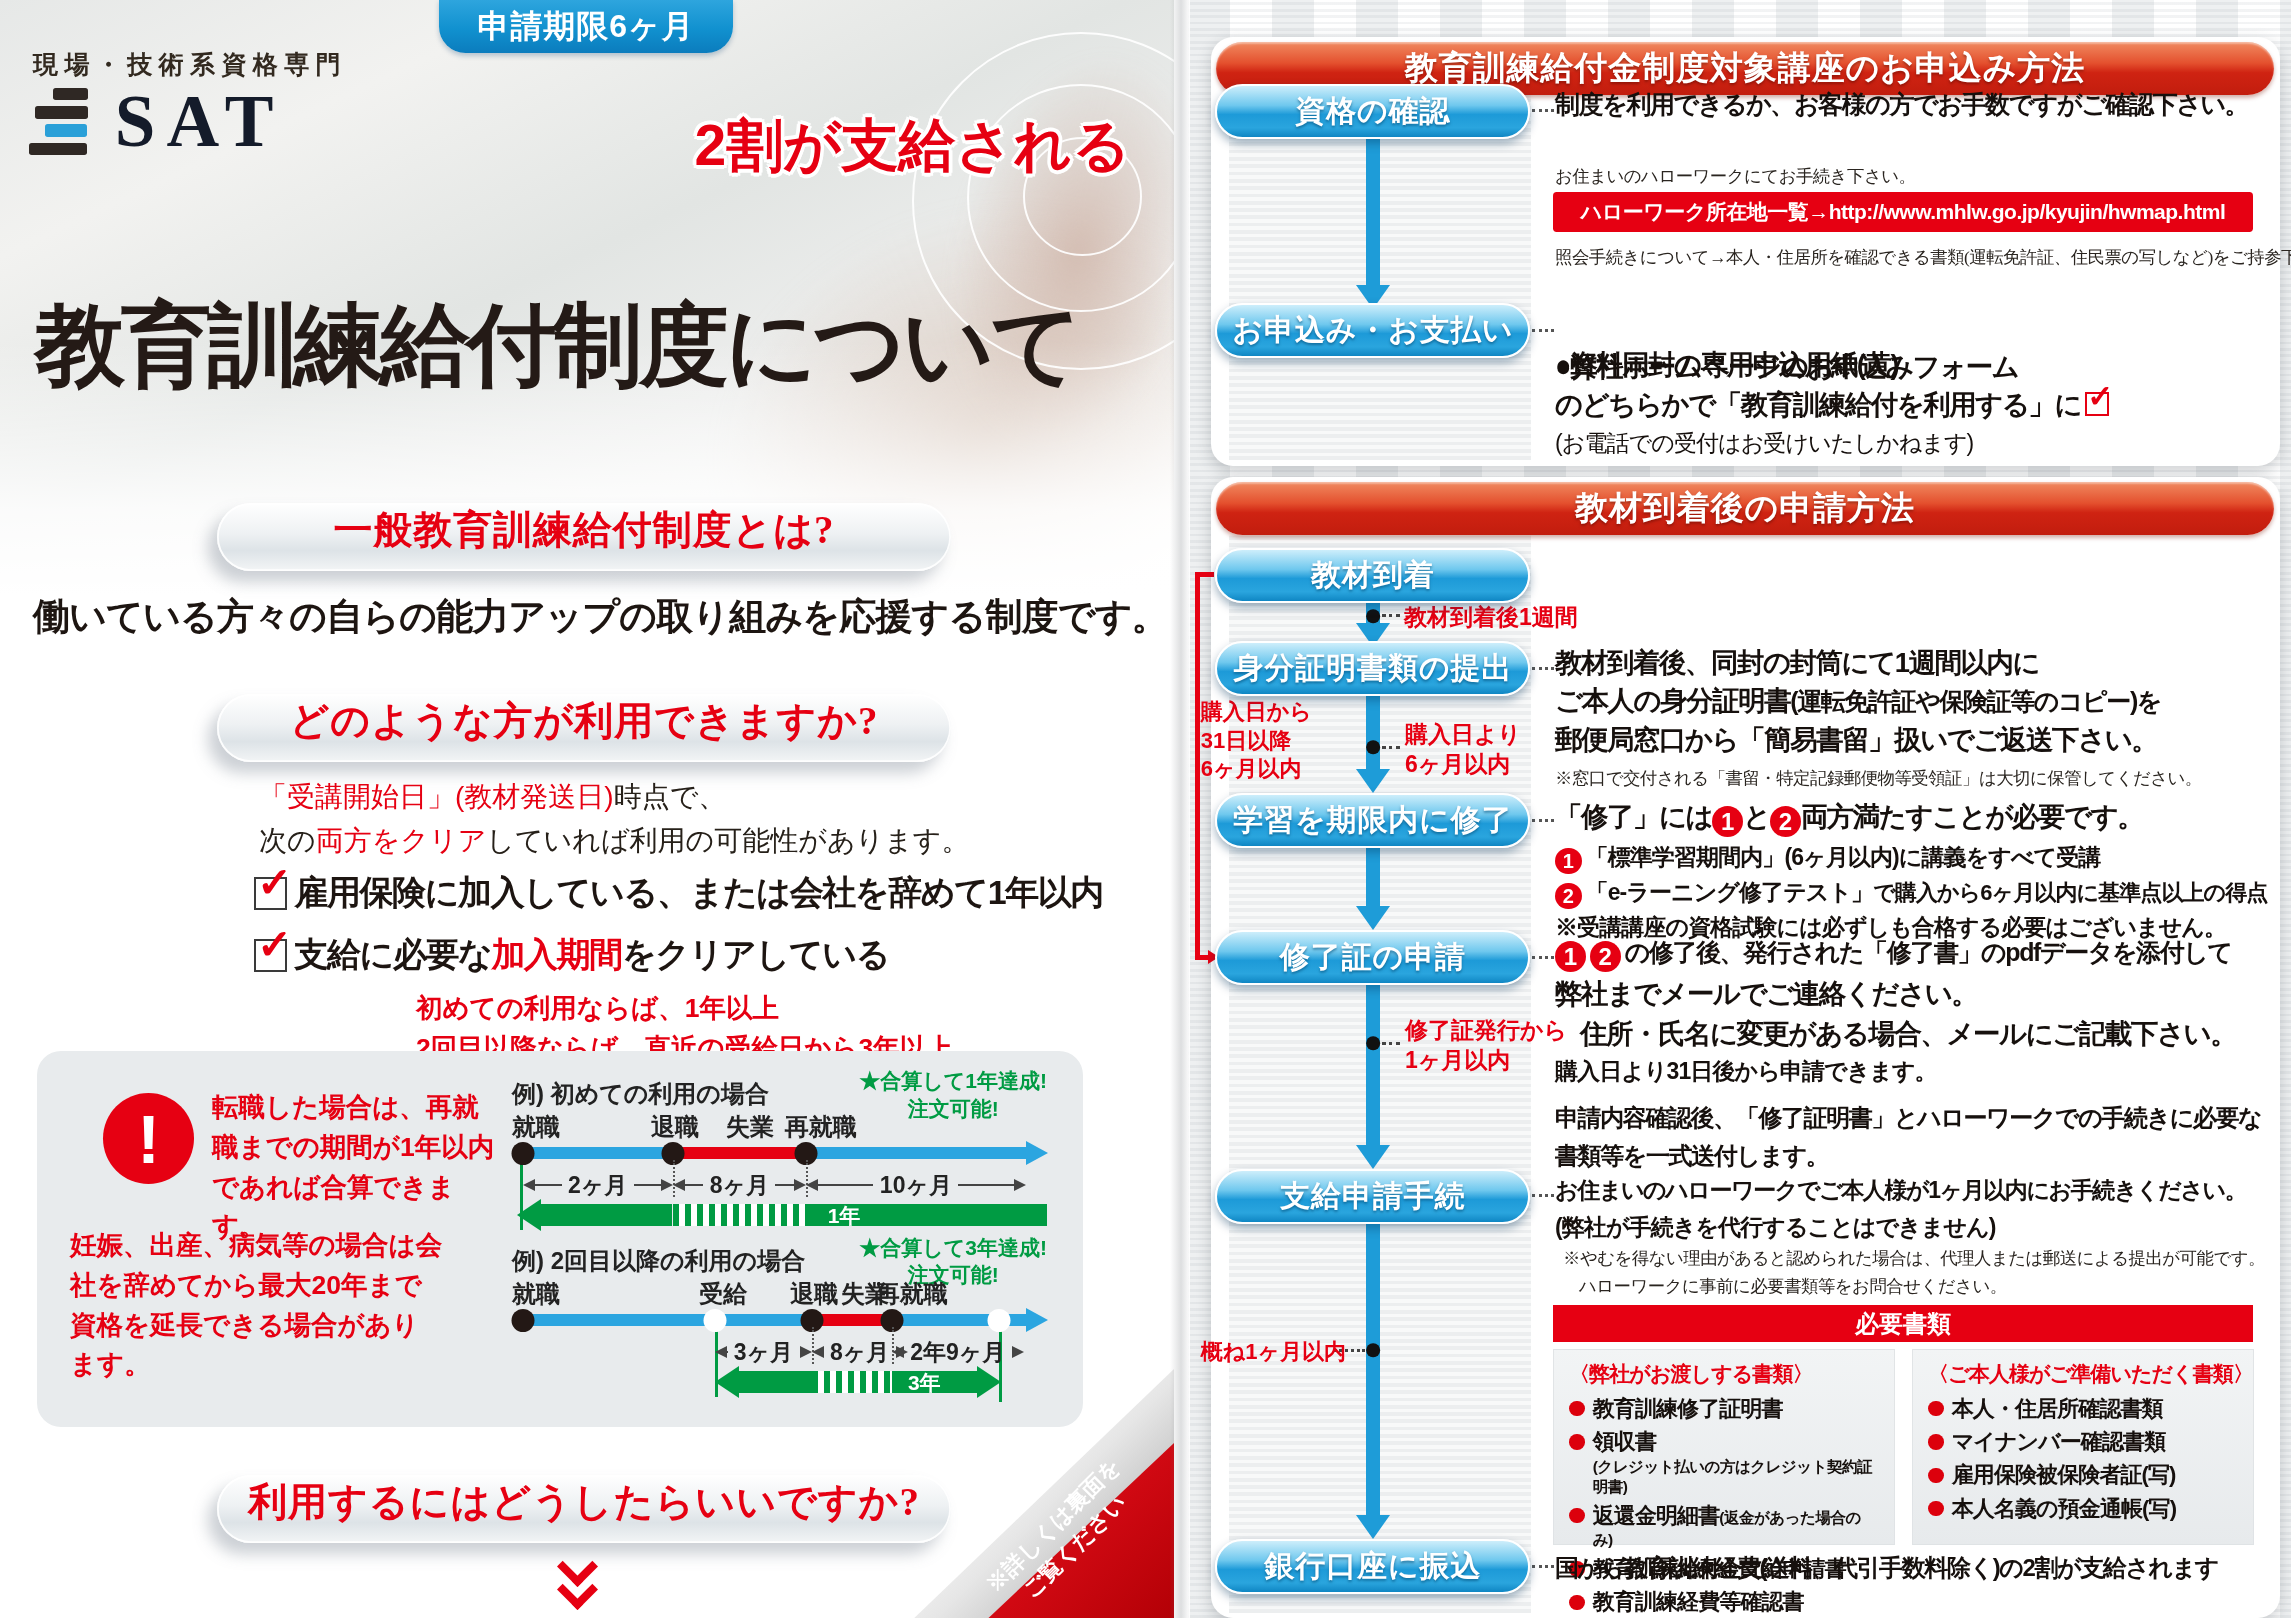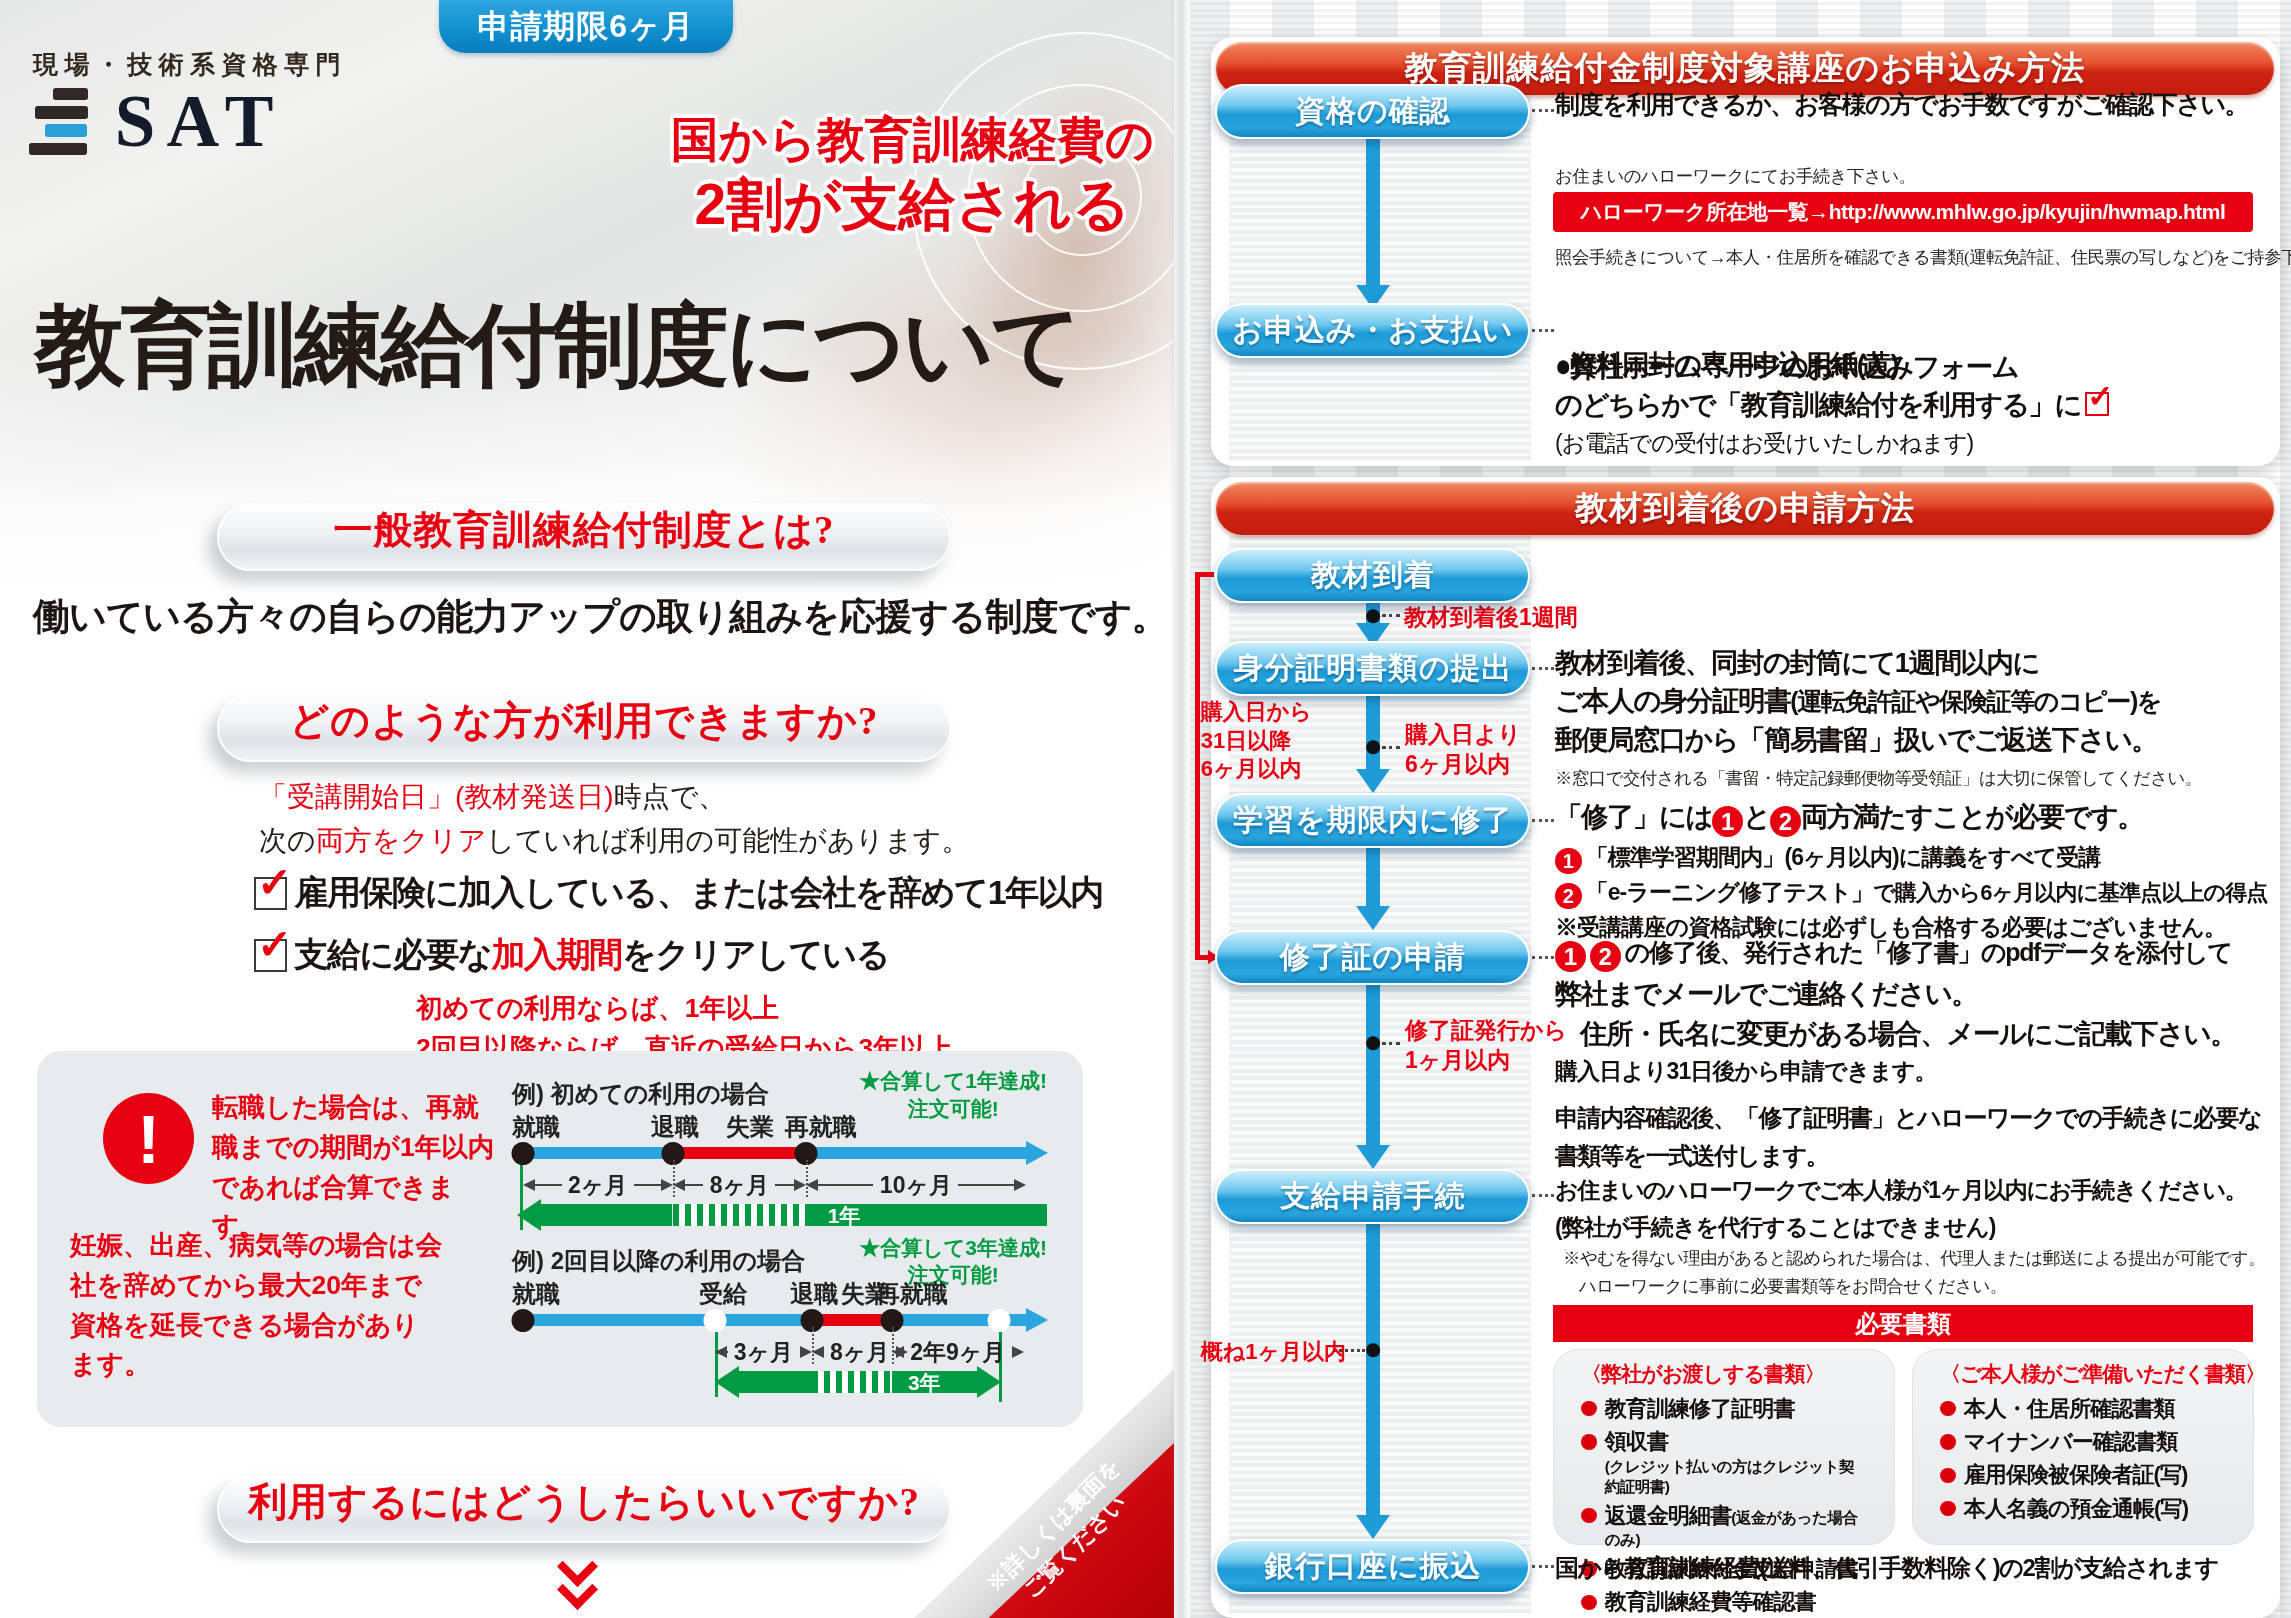--- a/index.html
+++ b/index.html
@@ -120,21 +120,21 @@
   .sm { font-size:17.4px; color:#2a2520; letter-spacing:-0.5px; font-family:"Liberation Serif", serif; }
   .linkbar { position:absolute; left:365px; width:700px; height:40px; background:#e60012; border-radius:3.7px; color:#fff;
     display:flex; align-items:center; justify-content:center; font-size:21px; font-weight:700; z-index:3; letter-spacing:-0.5px; }
   .numc { display:inline-block; width:31px; height:31px; border-radius:50%; background:#e60012; color:#fff; text-align:center;
     line-height:31px; font-size:24px; font-weight:900; letter-spacing:0; vertical-align:-3.7px; }
   .numc.small { width:26.5px; height:26.5px; line-height:26.5px; font-size:20px; vertical-align:-2.7px; }
   .redbracket { position:absolute; background:#e60012; z-index:3; }
   .rb-arrow { position:absolute; width:0; height:0; border-top:7.3px solid transparent; border-bottom:7.3px solid transparent; border-left:11px solid #e60012; z-index:3; }
   .docbar { position:absolute; left:365px; width:700px; height:37px; background:#e60012; color:#fff; display:flex; align-items:center; justify-content:center;
     font-size:24px; font-weight:700; z-index:3; }
-  .docbox { position:absolute; background:linear-gradient(180deg,#f2f4f5 0%,#e7eaec 100%); box-shadow:inset 0 0 0 0.9px #dfe3e5; padding:11px 28px; z-index:3;border-radius:26px; }
+  .docbox { position:absolute; background:linear-gradient(180deg,#f2f4f5 0%,#e7eaec 100%); box-shadow:inset 0 0 0 0.9px #dfe3e5; padding:11px 16px; z-index:3; }
   .docbox .dtitle { color:#e60012; font-size:21px; font-weight:700; letter-spacing:-0.9px; margin-bottom:5.5px; white-space:nowrap; }
   .ditem { display:flex; align-items:flex-start; margin-bottom:3.7px; }
   .dbullet { width:15.5px; height:15.5px; border-radius:50%; background:#dc000c; flex:0 0 auto; margin-top:7.3px; margin-right:8.2px; }
   .ditem .main { font-size:22px; font-weight:700; color:#16100d; letter-spacing:-0.9px; line-height:1.35; }
   .ditem .note { font-size:15.5px; font-weight:600; color:#16100d; letter-spacing:-0.5px; line-height:1.3; }
   .sqchk { display:inline-block; width:24px; height:24px; border:2.7px solid #e60012; position:relative; vertical-align:-1.8px; }
   .sqchk .chkmark { left:0; top:-12.8px; font-size:31px; }
 </style>
 </head>
 <body>
@@ -158,21 +158,20 @@
     <div class="logo-icon">
       <span class="bar" style="width:35px;margin-left:24px;background:#2f2824;"></span>
       <span class="bar" style="width:53px;margin-left:5.5px;background:#2f2824;"></span>
       <span class="bar" style="width:42px;margin-left:16.4px;background:#2aa0d8;"></span>
       <span class="bar" style="width:58px;background:#2f2824;"></span>
     </div>
     <div class="logo-sat">SAT</div>
   </div>
 
   <div class="hero-red">
-    <span class="l1">国から教育訓練経費の</span>
     <span class="l2">2割が支給される</span>
   </div>
 
   <div class="main-title">教育訓練給付制度について</div>
 
   <div class="q-pill" style="top:503px;">
       <span>一般教育訓練給付制度とは?</span>
     </div>
 
   <div class="q1-answer">働いている方々の自らの能力アップの取り組みを応援する制度です。</div>

